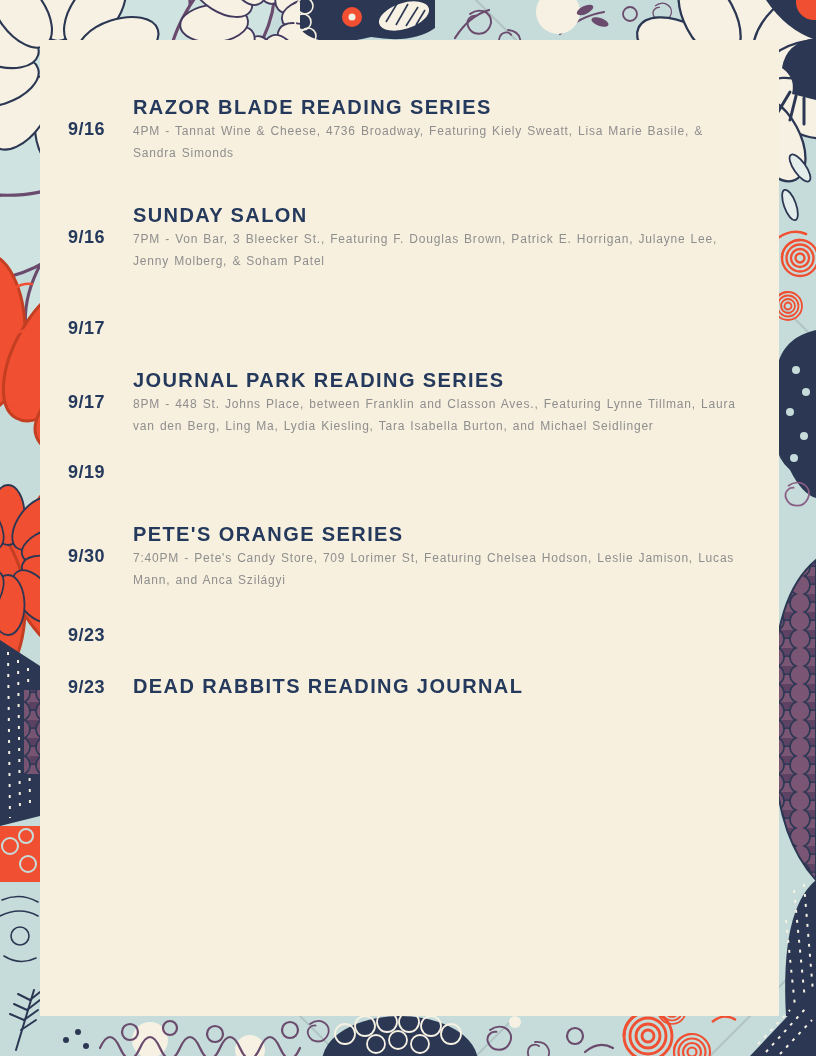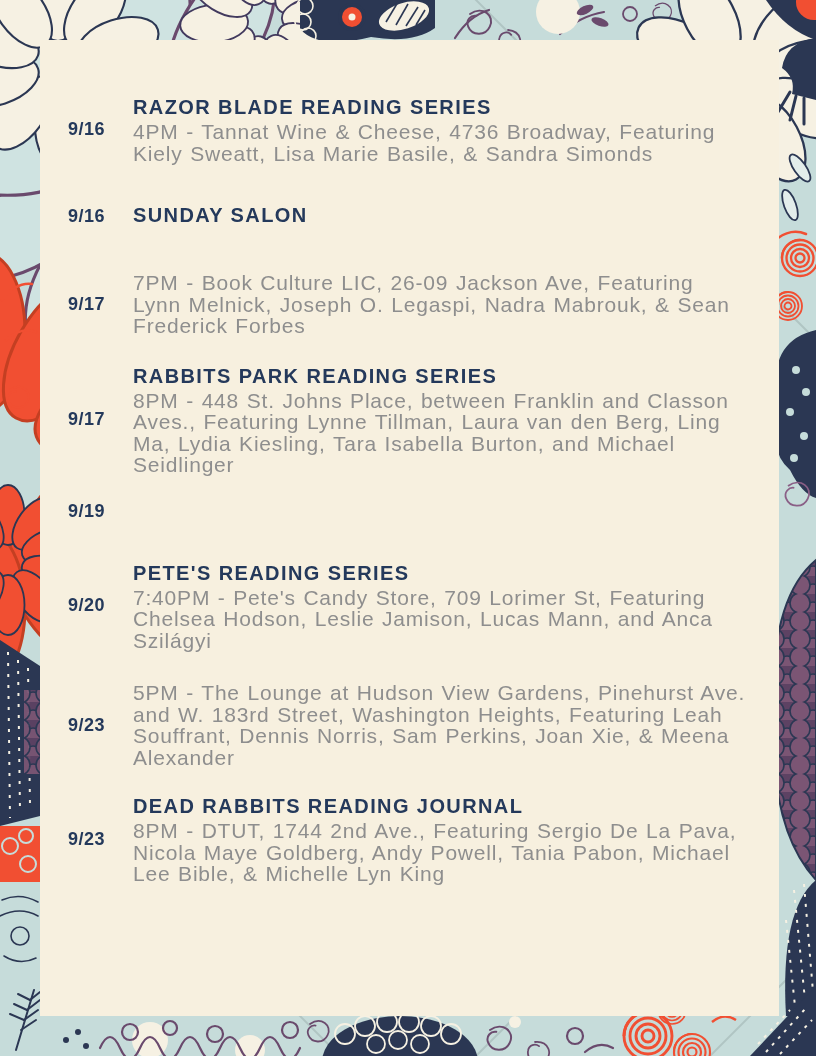--- a/index.html
+++ b/index.html
@@ -26,21 +26,21 @@
   .event-date {
     flex:0 0 65px; font-size:18px; font-weight:bold; line-height:26px;
     color: var(--heading_navy, #24395b); letter-spacing:0.5px;
   }
   .event-body { flex:1 1 auto; max-width:620px; }
   .event-title {
     font-size:20px; font-weight:bold; line-height:26px; letter-spacing:1.4px;
     color: var(--heading_navy, #24395b); margin-bottom:1px;
   }
   .event-details {
-    font-size:21px; line-height:21.5px; letter-spacing:0.8px; word-spacing:1px;
+    font-size:12px; line-height:21.5px; letter-spacing:0.8px; word-spacing:1px;
     color: var(--body_gray, #8e8e8e);
   }
 </style>
 </head>
 <body>
 
 <div class="page">
 
   <svg class="bg-art" width="816" height="1056" viewBox="0 0 816 1056" aria-hidden="true">
     <defs>
@@ -290,62 +290,60 @@
     <div class="event-body">
       <div class="event-title">RAZOR BLADE READING SERIES</div>
       <div class="event-details">4PM - Tannat Wine &amp; Cheese, 4736 Broadway, Featuring Kiely Sweatt, Lisa Marie Basile, &amp; Sandra Simonds</div>
     </div>
   </div>
 
   <div class="event">
     <div class="event-date">9/16</div>
     <div class="event-body">
       <div class="event-title">SUNDAY SALON</div>
+      <div class="event-details">7PM - Von Bar, 3 Bleecker St., Featuring F. Douglas Brown, Patrick E. Horrigan, Julayne Lee, Jenny Molberg, &amp; Soham Patel</div>
     </div>
   </div>
 
   <div class="event">
     <div class="event-date">9/17</div>
     <div class="event-body">
-      <div class="event-details">7PM - Book Culture LIC, 26-09 Jackson Ave, Featuring Lynn Melnick, Joseph O. Legaspi, Nadra Mabrouk, &amp; Sean Frederick Forbes</div>
     </div>
   </div>
 
   <div class="event">
     <div class="event-date">9/17</div>
     <div class="event-body">
-      <div class="event-title">RABBITS PARK READING SERIES</div>
+      <div class="event-title">JOURNAL PARK READING SERIES</div>
       <div class="event-details">8PM - 448 St. Johns Place, between Franklin and Classon Aves., Featuring Lynne Tillman, Laura van den Berg, Ling Ma, Lydia Kiesling, Tara Isabella Burton, and Michael Seidlinger</div>
     </div>
   </div>
 
   <div class="event">
     <div class="event-date">9/19</div>
     <div class="event-body">
     </div>
   </div>
 
   <div class="event">
-    <div class="event-date">9/20</div>
-    <div class="event-body">
-      <div class="event-title">PETE'S READING SERIES</div>
+    <div class="event-date">9/30</div>
+    <div class="event-body">
+      <div class="event-title">PETE'S ORANGE SERIES</div>
       <div class="event-details">7:40PM - Pete's Candy Store, 709 Lorimer St, Featuring Chelsea Hodson, Leslie Jamison, Lucas Mann, and Anca Szilágyi</div>
     </div>
   </div>
 
   <div class="event">
     <div class="event-date">9/23</div>
     <div class="event-body">
-      <div class="event-details">5PM - The Lounge at Hudson View Gardens, Pinehurst Ave. and W. 183rd Street, Washington Heights, Featuring Leah Souffrant, Dennis Norris, Sam Perkins, Joan Xie, &amp; Meena Alexander</div>
     </div>
   </div>
 
   <div class="event">
     <div class="event-date">9/23</div>
     <div class="event-body">
       <div class="event-title">DEAD RABBITS READING JOURNAL</div>
-      <div class="event-details">8PM - DTUT, 1744 2nd Ave., Featuring Sergio De La Pava, Nicola Maye Goldberg, Andy Powell, Tania Pabon, Michael Lee Bible, &amp; Michelle Lyn King</div>
     </div>
   </div>
 </div>
   </div>
 
 </div>
 
 </body></html>

